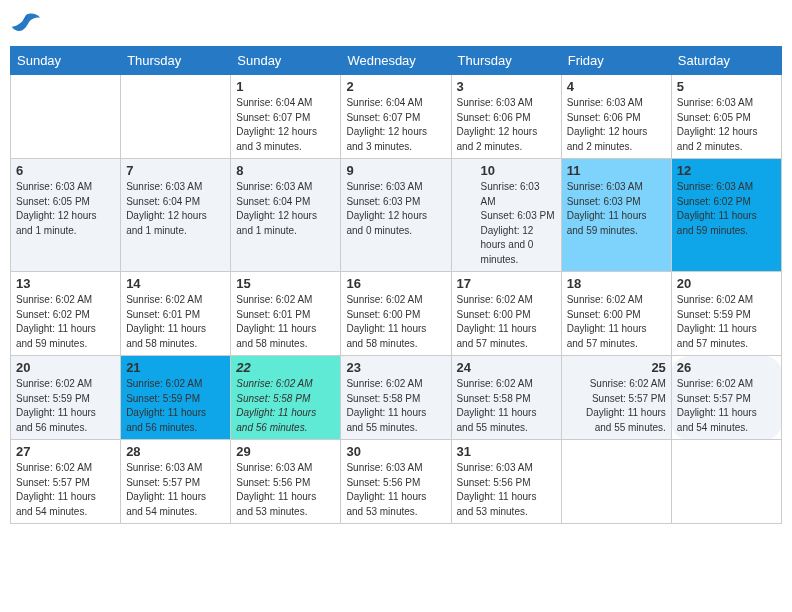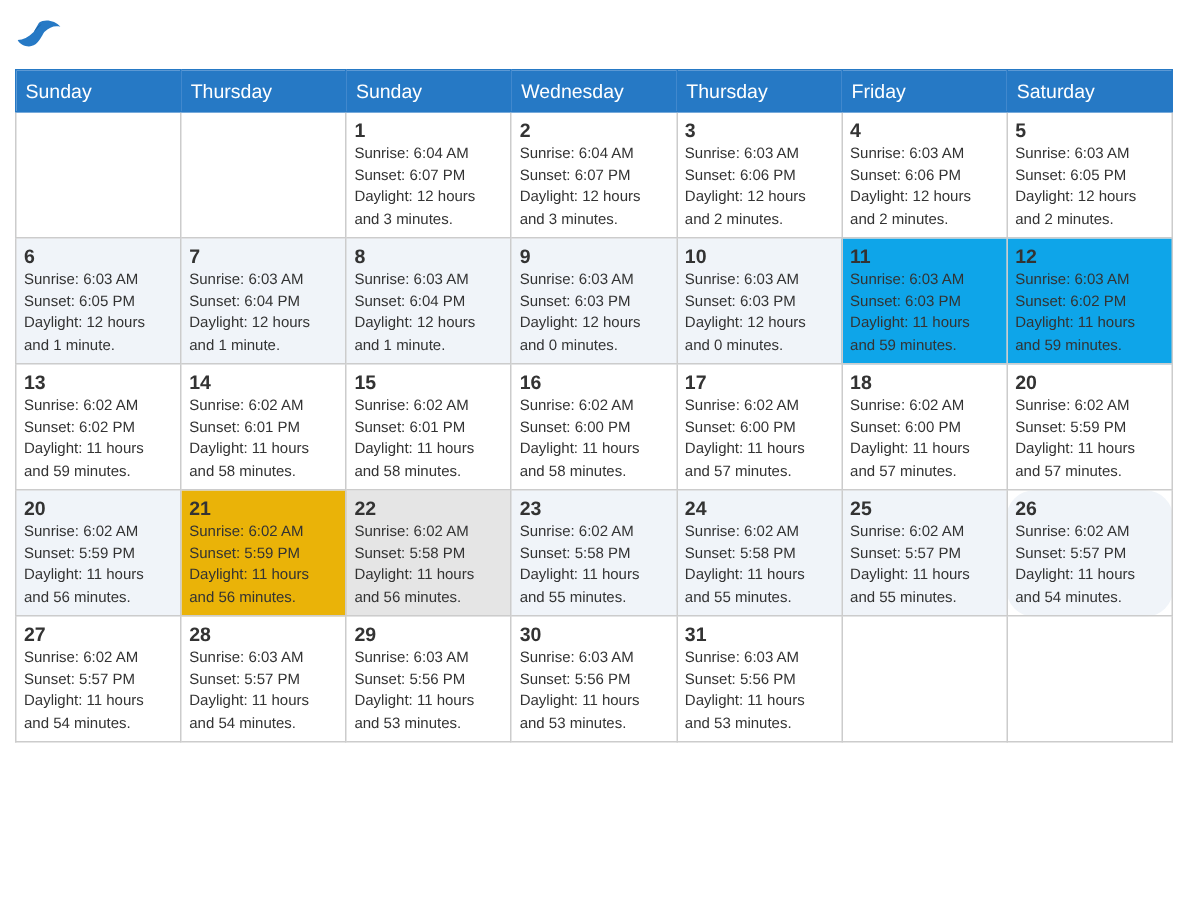--- a/index.html
+++ b/index.html
@@ -175,27 +175,27 @@
           <div class="day-info" style="white-space: pre-line;">Sunrise: 6:03 AM
 Sunset: 6:04 PM
 Daylight: 12 hours and 1 minute.</div>
         </td>
         <td style="background-color: rgb(240, 244, 249);">
           <span class="day-number">9</span>
           <div class="day-info" style="white-space: pre-line;">Sunrise: 6:03 AM
 Sunset: 6:03 PM
 Daylight: 12 hours and 0 minutes.</div>
         </td>
-        <td style="background-color: rgb(240, 244, 249);">
+        <td style="background-color: rgb(240, 244, 249); padding-left: 29px;">
           <span class="day-number">10</span>
           <div class="day-info" style="white-space: pre-line;">Sunrise: 6:03 AM
 Sunset: 6:03 PM
 Daylight: 12 hours and 0 minutes.</div>
         </td>
-        <td style="background-color: #0ea5e9;">
+        <td style="background-color: #7dd3fc;">
           <span class="day-number">11</span>
           <div class="day-info" style="white-space: pre-line;">Sunrise: 6:03 AM
 Sunset: 6:03 PM
 Daylight: 11 hours and 59 minutes.</div>
         </td>
         <td style="background-color: #0ea5e9;">
           <span class="day-number">12</span>
           <div class="day-info" style="white-space: pre-line;">Sunrise: 6:03 AM
 Sunset: 6:02 PM
 Daylight: 11 hours and 59 minutes.</div>
@@ -245,45 +245,45 @@
 Daylight: 11 hours and 57 minutes.</div>
         </td>
       </tr>
       <tr>
         <td style="background-color: rgb(240, 244, 249);">
           <span class="day-number">20</span>
           <div class="day-info" style="white-space: pre-line;">Sunrise: 6:02 AM
 Sunset: 5:59 PM
 Daylight: 11 hours and 56 minutes.</div>
         </td>
-        <td style="background-color: #eab308;">
+        <td style="background-color: #0ea5e9;">
           <span class="day-number">21</span>
           <div class="day-info" style="white-space: pre-line;">Sunrise: 6:02 AM
 Sunset: 5:59 PM
 Daylight: 11 hours and 56 minutes.</div>
         </td>
-        <td style="background-color: #e5e5e5;">
+        <td style="background-color: #5eead4; font-style: italic;">
           <span class="day-number">22</span>
           <div class="day-info" style="white-space: pre-line;">Sunrise: 6:02 AM
 Sunset: 5:58 PM
 Daylight: 11 hours and 56 minutes.</div>
         </td>
         <td style="background-color: rgb(240, 244, 249);">
           <span class="day-number">23</span>
           <div class="day-info" style="white-space: pre-line;">Sunrise: 6:02 AM
 Sunset: 5:58 PM
 Daylight: 11 hours and 55 minutes.</div>
         </td>
         <td style="background-color: rgb(240, 244, 249);">
           <span class="day-number">24</span>
           <div class="day-info" style="white-space: pre-line;">Sunrise: 6:02 AM
 Sunset: 5:58 PM
 Daylight: 11 hours and 55 minutes.</div>
         </td>
-        <td style="background-color: rgb(240, 244, 249);">
+        <td style="background-color: rgb(240, 244, 249); text-align: right;">
           <span class="day-number">25</span>
           <div class="day-info" style="white-space: pre-line;">Sunrise: 6:02 AM
 Sunset: 5:57 PM
 Daylight: 11 hours and 55 minutes.</div>
         </td>
         <td style="background-color: rgb(240, 244, 249); border-radius: 18px;">
           <span class="day-number">26</span>
           <div class="day-info" style="white-space: pre-line;">Sunrise: 6:02 AM
 Sunset: 5:57 PM
 Daylight: 11 hours and 54 minutes.</div>

